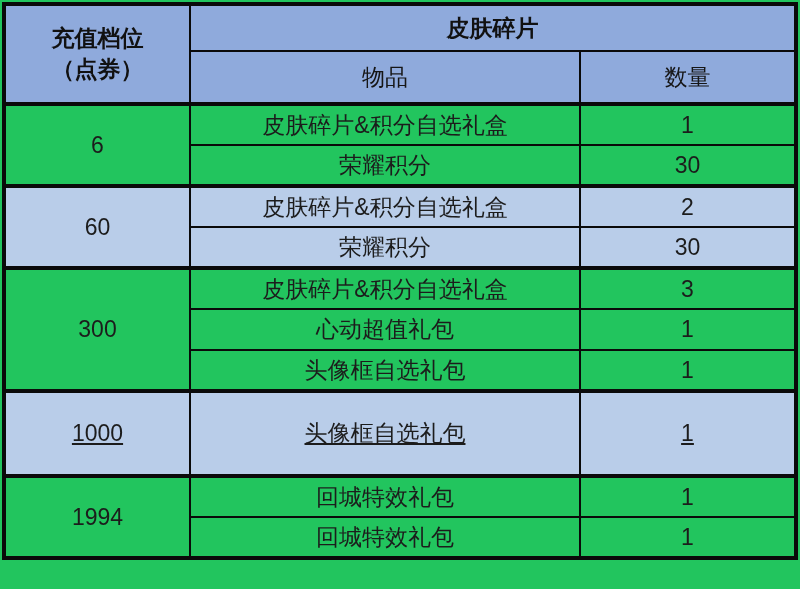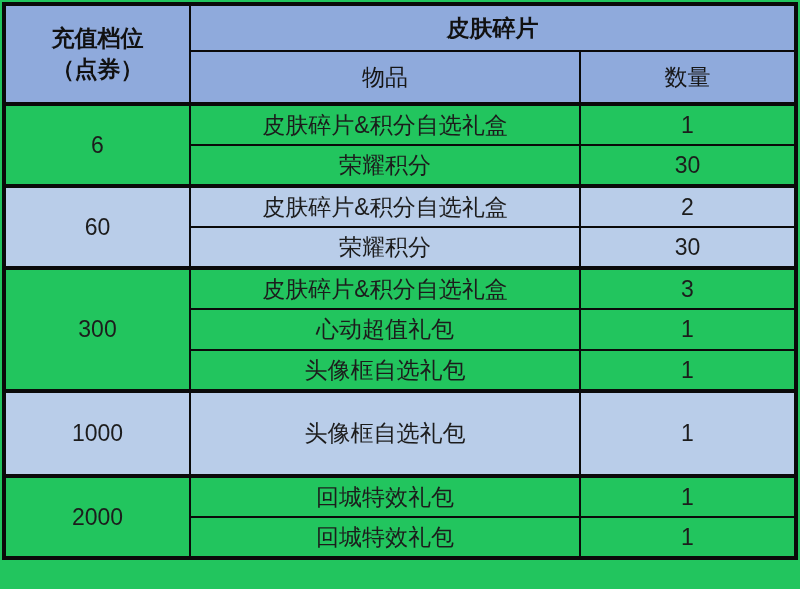--- a/index.html
+++ b/index.html
@@ -45,21 +45,21 @@
   }
   td.subhdr {
     background: #8FAADC;
     color: #161616;
   }
   tr.hrow-main { height: 47px; }
   tr.hrow-sub  { height: 53px; margin-top: 13px; }
 
   
   tr.row { height: 41px; }
-  tr.row-tall { height: 85px; }
+  tr.row-tall { height: 85px; text-decoration: underline; }
   td.shade { background: #B9CDE9; }
 
   
   tr.gstart td { border-top: 4px solid #0a0a0a; }
 
   
   td.tier, td.tier-hdr { border-right: 3px solid #0a0a0a; }
 
   td.tier-hdr div { line-height: 1.35; }
 </style>
@@ -121,21 +121,21 @@
         <td class="qty">1</td>
       </tr>
 
       <tr class="row-tall gstart">
         <td class="tier shade">1000</td>
         <td class="item shade">头像框自选礼包</td>
         <td class="qty shade">1</td>
       </tr>
 
       <tr class="row gstart">
-        <td class="tier" rowspan="2">2000</td>
+        <td class="tier" rowspan="2">1994</td>
         <td class="item">回城特效礼包</td>
         <td class="qty">1</td>
       </tr>
       <tr class="row">
         <td class="item">回城特效礼包</td>
         <td class="qty">1</td>
       </tr>
     </tbody>
   </table>
 </div>

